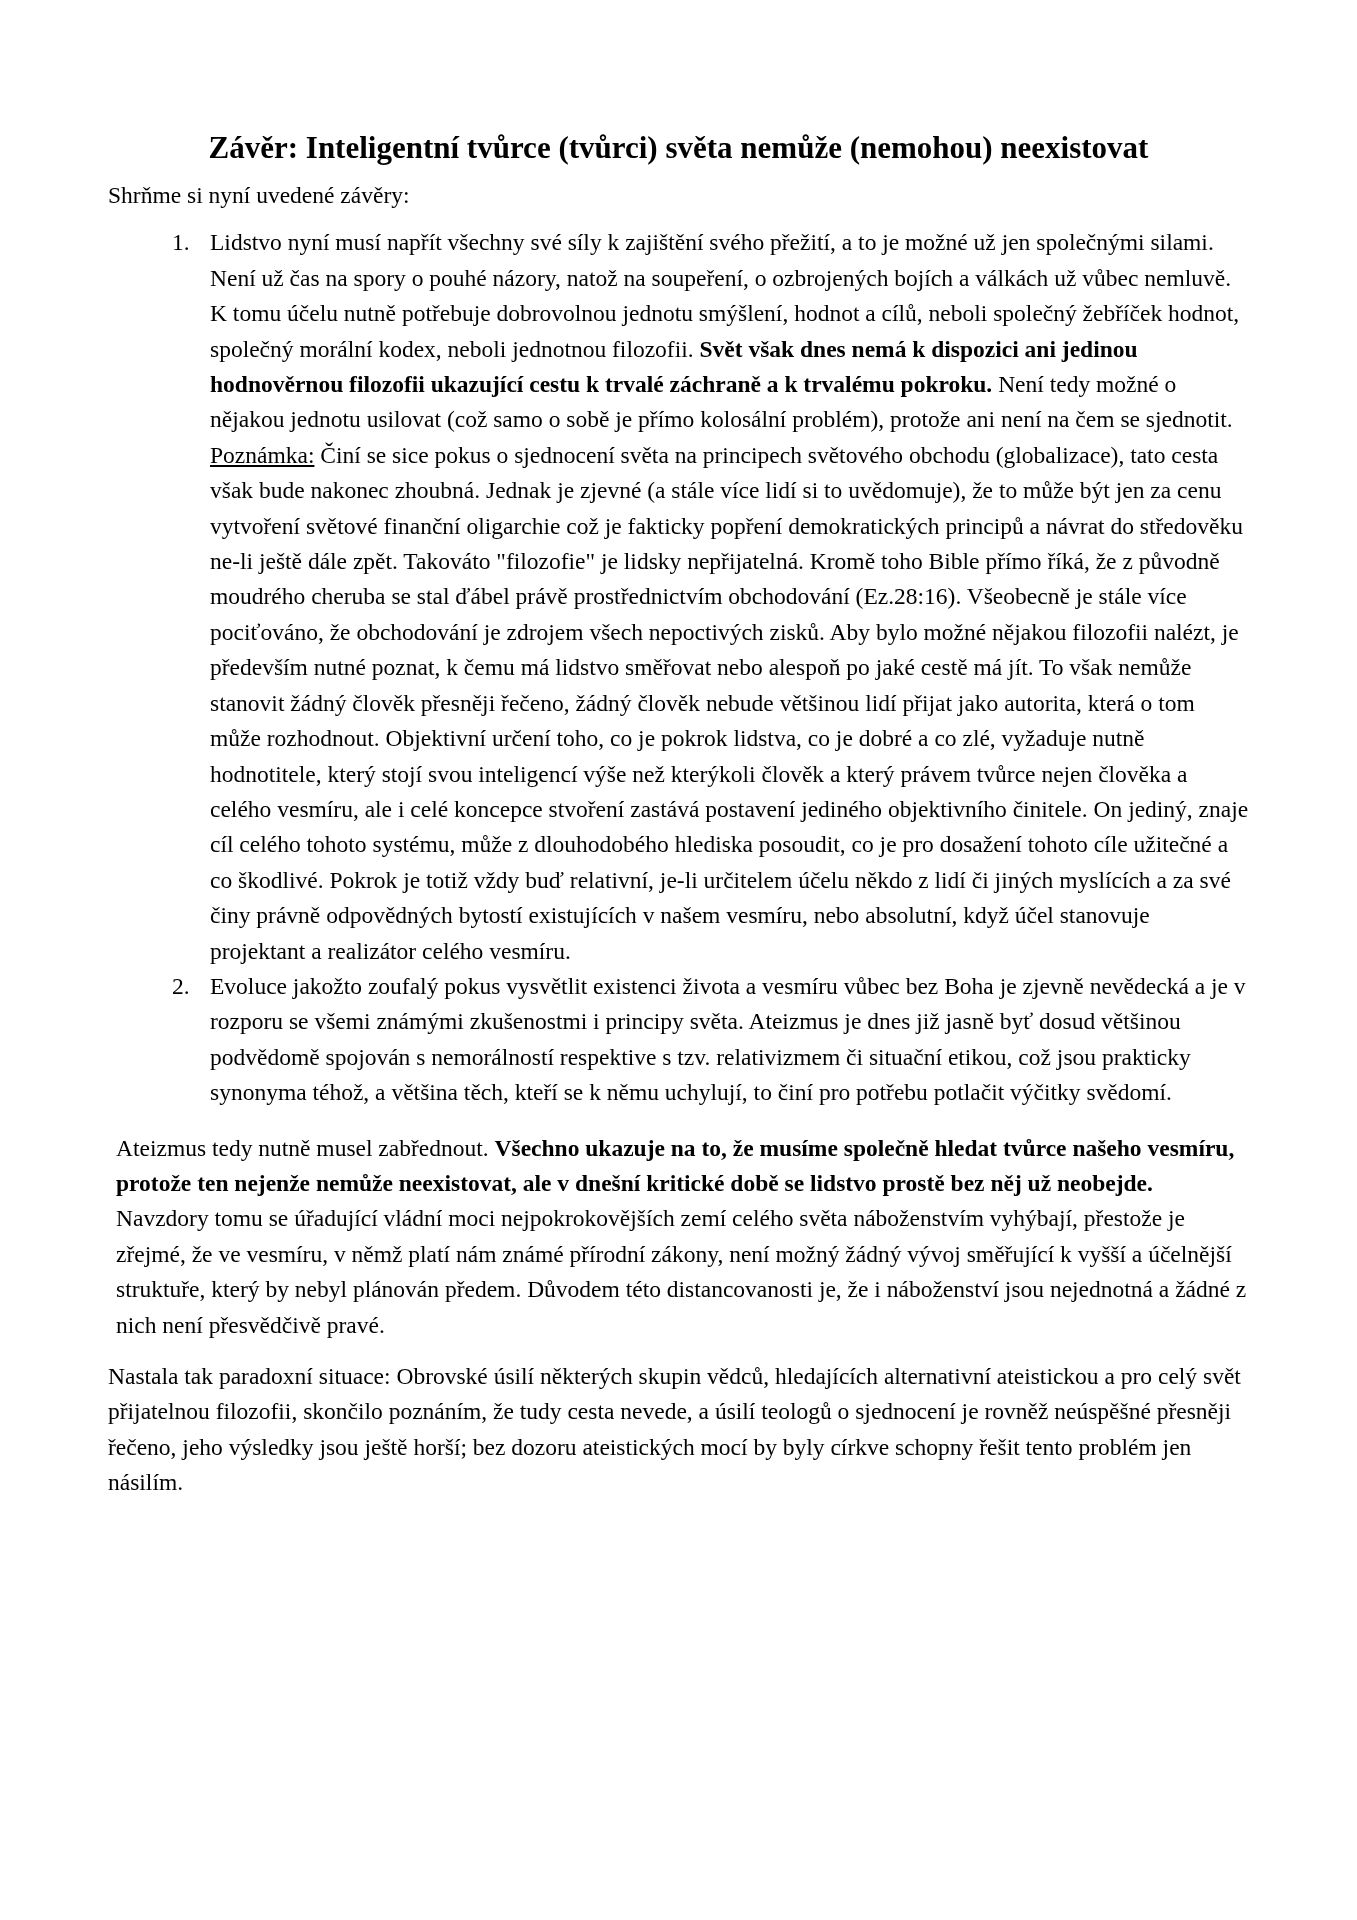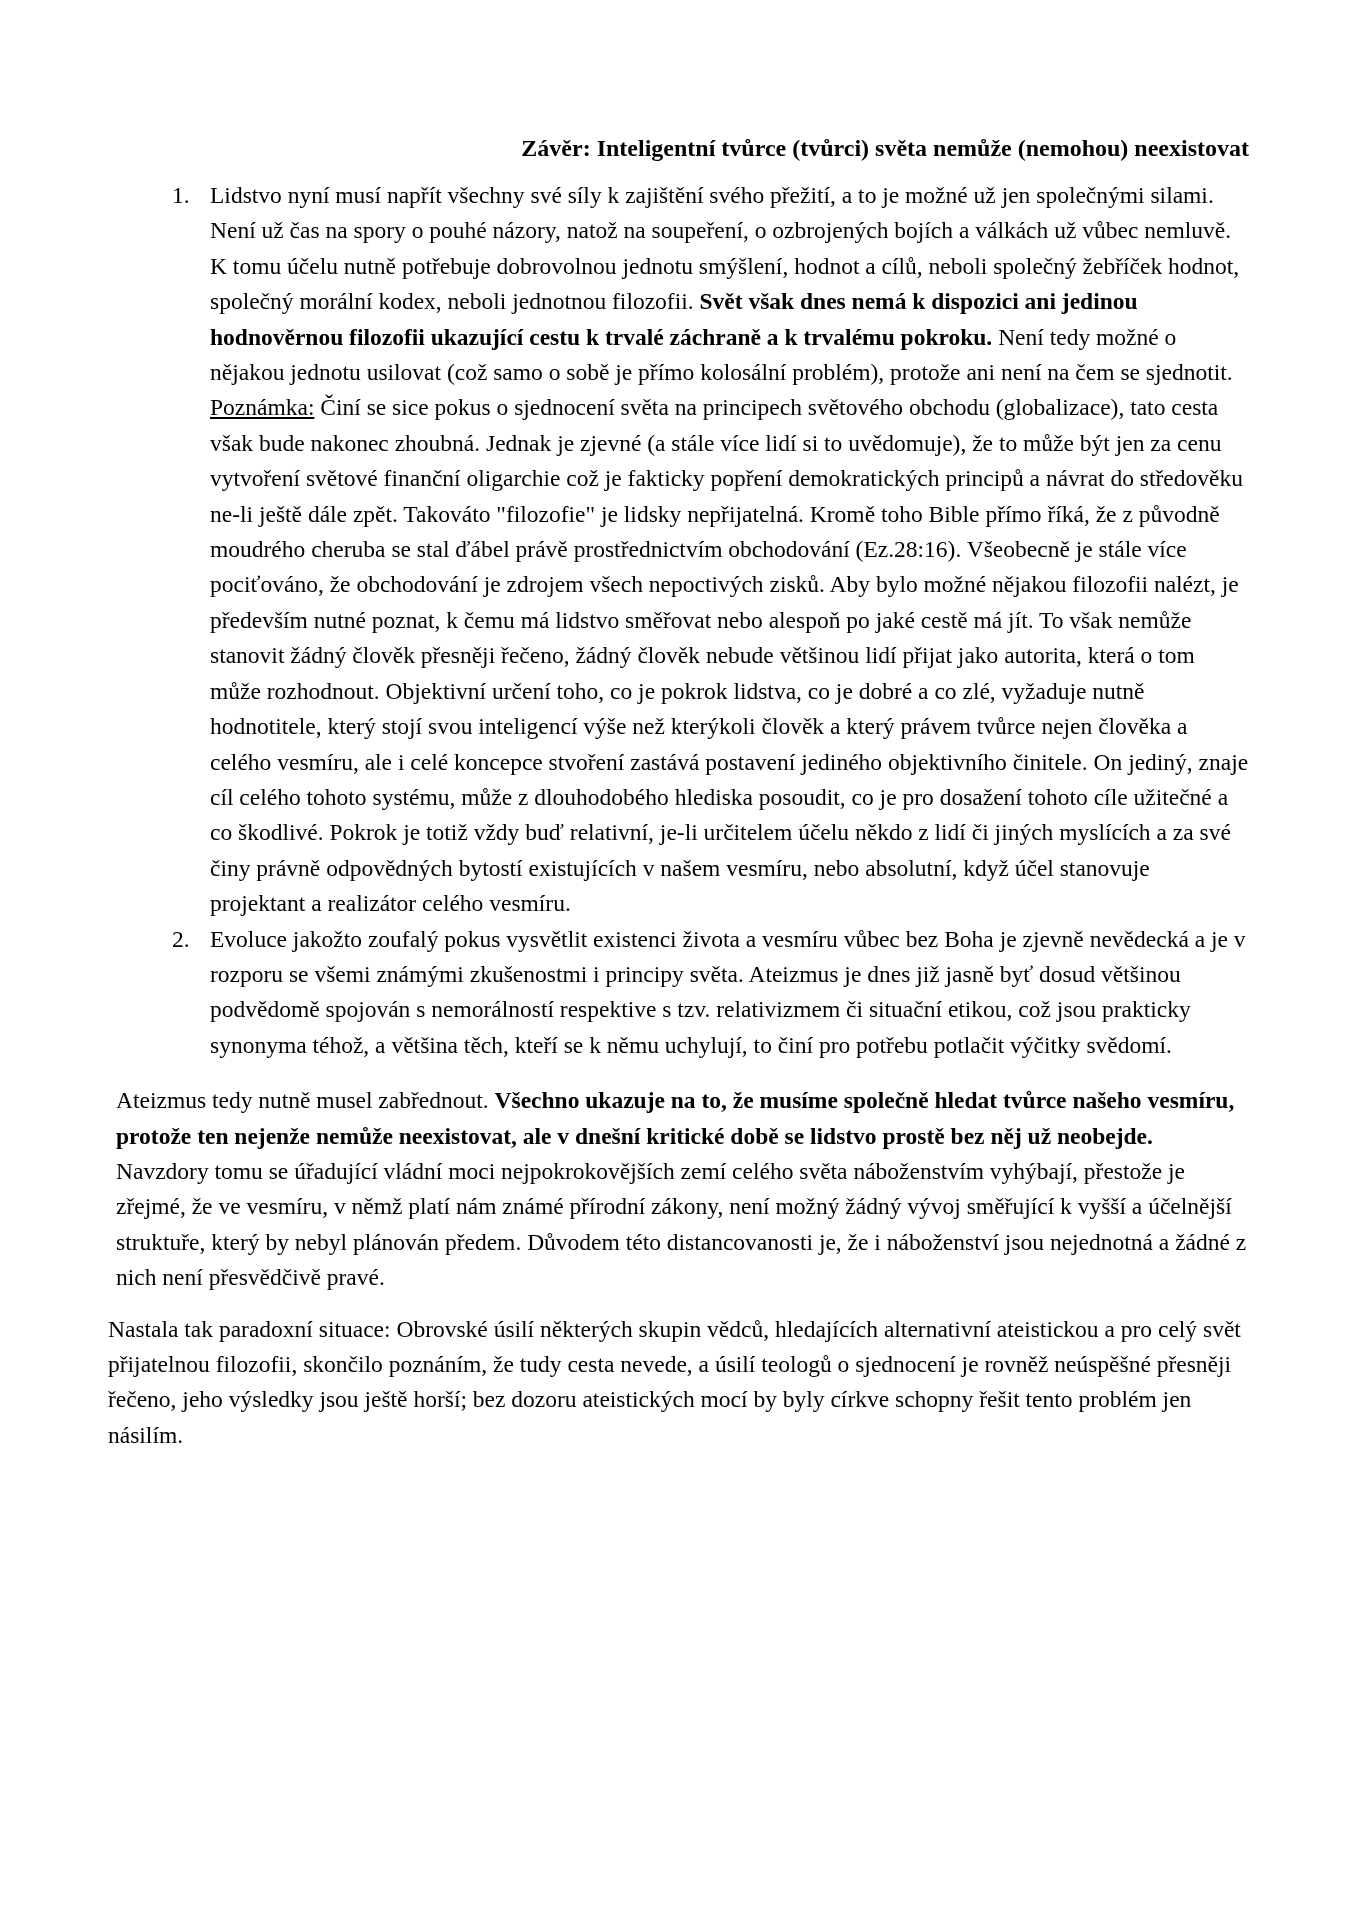--- a/index.html
+++ b/index.html
@@ -18,24 +18,24 @@
     width: 1357px;
     height: 1920px;
     padding: 130px 108px 40px 108px;
     font-family: "Liberation Serif", "DejaVu Serif", serif;
     font-size: 23.5px;
     line-height: 35.4px;
     color: #000000;
     text-align: left;
   }
   .doc-title {
-    font-size: 24px;
+    font-size: 31px;
     font-weight: bold;
     line-height: 36px;
-    text-align: right;
+    text-align: center;
     margin: 0 0 12px 0;
   }
   .intro {
     margin: 0 0 12px 0;
   }
   .conclusions-list {
     margin: 0;
     padding: 0;
     list-style: none;
   }
@@ -56,20 +56,21 @@
     margin: 16px 0 16px 0;
   }
 </style>
 </head>
 <body>
 
 <div class="page">
 
   <h1 class="doc-title">Závěr: Inteligentní tvůrce (tvůrci) světa nemůže (nemohou) neexistovat</h1>
 
+  <p class="intro">Shrňme si nyní uvedené závěry:</p>
 
   <div class="conclusions-list">
 
     <div class="list-item">
       <span class="list-number">1.</span>
       <div class="list-item-text"><span>Lidstvo nyní musí napřít všechny své síly k zajištění svého přežití, a to je možné už jen společnými silami. Není už čas na spory o pouhé názory, natož na soupeření, o ozbrojených bojích a válkách už vůbec nemluvě. K tomu účelu nutně potřebuje dobrovolnou jednotu smýšlení, hodnot a cílů, neboli společný žebříček hodnot, společný morální kodex, neboli jednotnou filozofii. </span><span style="font-weight: bold;">Svět však dnes nemá k dispozici ani jedinou hodnověrnou filozofii ukazující cestu k trvalé záchraně a k trvalému pokroku.</span><span> Není tedy možné o nějakou jednotu usilovat (což samo o sobě je přímo kolosální problém), protože ani není na čem se sjednotit.</span><br><span style="text-decoration: underline;">Poznámka:</span><span> Činí se sice pokus o sjednocení světa na principech světového obchodu (globalizace), tato cesta však bude nakonec zhoubná. Jednak je zjevné (a stále více lidí si to uvědomuje), že to může být jen za cenu vytvoření světové finanční oligarchie což je fakticky popření demokratických principů a návrat do středověku ne-li ještě dále zpět. Takováto "filozofie" je lidsky nepřijatelná. Kromě toho Bible přímo říká, že z původně moudrého cheruba se stal ďábel právě prostřednictvím obchodování (Ez.28:16). Všeobecně je stále více pociťováno, že obchodování je zdrojem všech nepoctivých zisků. Aby bylo možné nějakou filozofii nalézt, je především nutné poznat, k čemu má lidstvo směřovat nebo alespoň po jaké cestě má jít. To však nemůže stanovit žádný člověk přesněji řečeno, žádný člověk nebude většinou lidí přijat jako autorita, která o tom může rozhodnout. Objektivní určení toho, co je pokrok lidstva, co je dobré a co zlé, vyžaduje nutně hodnotitele, který stojí svou inteligencí výše než kterýkoli člověk a který právem tvůrce nejen člověka a celého vesmíru, ale i celé koncepce stvoření zastává postavení jediného objektivního činitele. On jediný, znaje cíl celého tohoto systému, může z dlouhodobého hlediska posoudit, co je pro dosažení tohoto cíle užitečné a co škodlivé. Pokrok je totiž vždy buď relativní, je-li určitelem účelu někdo z lidí či jiných myslících a za své činy právně odpovědných bytostí existujících v našem vesmíru, nebo absolutní, když účel stanovuje projektant a realizátor celého vesmíru.</span></div>
     </div>
 
     <div class="list-item">
       <span class="list-number">2.</span>

